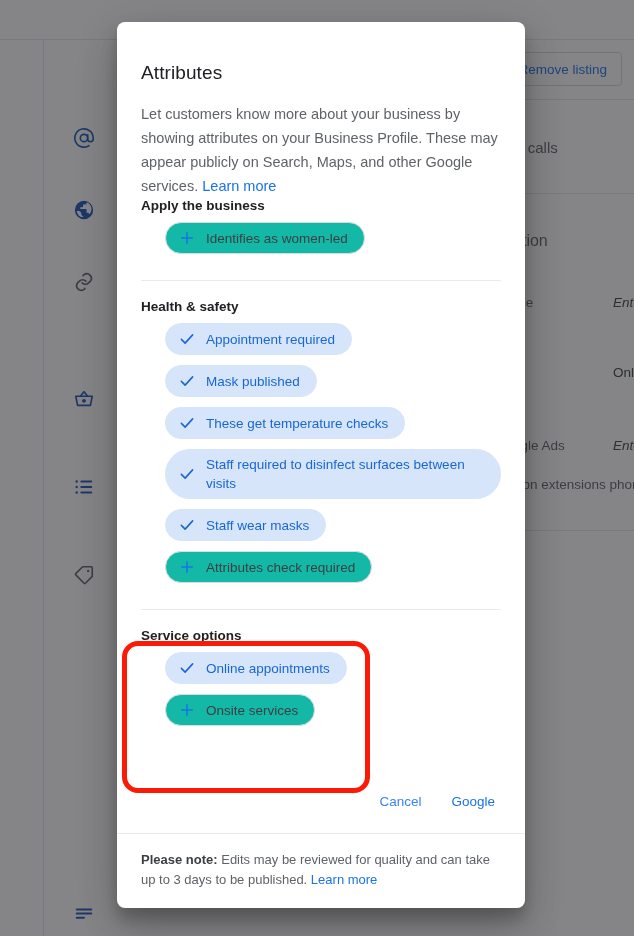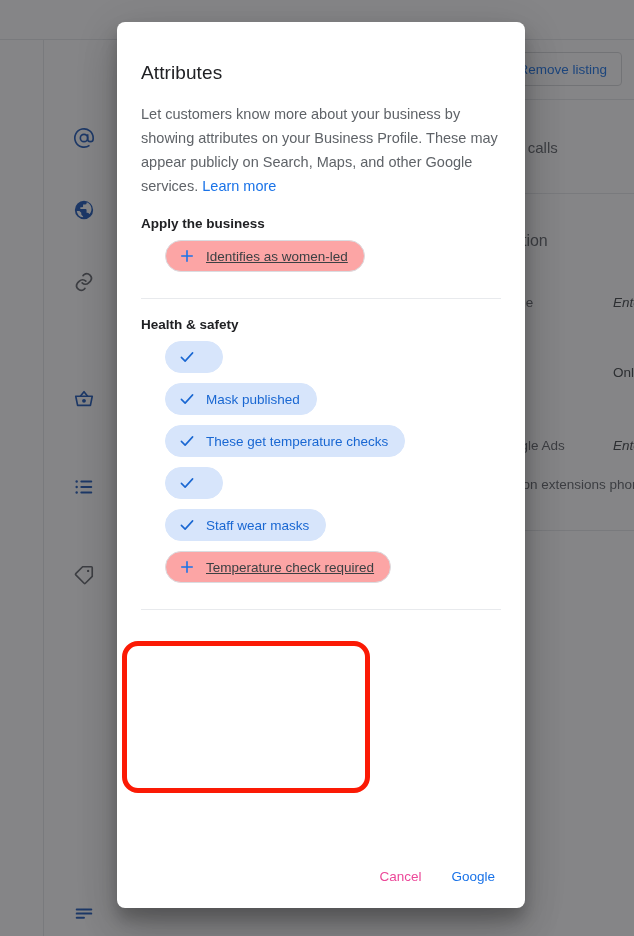--- a/index.html
+++ b/index.html
@@ -65,21 +65,20 @@
   }
 
   .dlg-title {
     font-size: 19px; color: #202124; font-weight: 400;
     letter-spacing: .1px;
     margin-bottom: 18px;
     margin-top: 16px;
   }
   .dlg-desc {
     font-size: 14.5px; line-height: 24px; color: #5f6368;
-    margin-bottom: 18px;
     max-width: 360px;
   }
   .link { color: #1a73e8; text-decoration: none; cursor: pointer; }
 
   .section { }
   .section-title {
     font-size: 13.5px; font-weight: bold; color: #202124;
     margin-bottom: 9px;
   }
   .chips { padding-left: 24px; }
@@ -90,24 +89,23 @@
     min-height: 32px;
     padding: 5px 16px 5px 12px;
     margin-bottom: 10px;
     font-size: 13.5px;
     cursor: pointer;
     max-width: 338px;
     vertical-align: top;
   }
   .chip-row { display: block; }
   .chip.off {
-    background: #fca5a5;
+    background: #14b8a6;
     border: 1px solid #dadce0;
     color: #3c4043;
-    text-decoration: underline;
   }
   .chip.on {
     background: #d7e5fb;
     border: 1px solid #d7e5fb;
     color: #1967d2;
   }
   .chip .ic { flex: 0 0 auto; width: 18px; height: 18px; margin-right: 10px; display:block; }
   .chip .ic svg { width: 18px; height: 18px; display:block; }
   .chip .txt { line-height: 19px; }
 
@@ -117,21 +115,21 @@
     flex: 0 0 auto;
     display: flex; justify-content: flex-end; align-items: center;
     gap: 10px;
     padding: 8px 20px 16px 24px;
   }
   .act-btn {
     font-size: 13.5px; padding: 8px 10px; border-radius: 4px;
     background: transparent; border: none; cursor: pointer;
     font-family: "Liberation Sans", sans-serif;
   }
-  .act-btn.secondary { color: #ec4899; }
+  .act-btn.secondary { color: #3b82f6; }
   .act-btn.primary { color: #1a73e8; }
 
   .modal-footer {
     flex: 0 0 auto;
     border-top: 1px solid #e8eaed;
     padding: 16px 24px 18px 24px;
   }
   .foot-note {
     font-size: 13px; line-height: 20px; color: #5f6368;
   }
@@ -263,20 +261,21 @@
           <div class="divider"></div>
           <div class="section">
             <div class="section-title">Health &amp; safety</div>
             <div class="chips">
               <div class="chip-row"><div class="chip on">
                   <span class="ic">
                     <svg viewBox="0 0 24 24" fill="none" stroke="#1967d2" stroke-width="2.1" stroke-linecap="round" stroke-linejoin="round">
                       <path d="M4.5 12.5l5 5 10-11"></path>
                     </svg>
                   </span>
+                  <span class="txt">Appointment required</span>
                 </div></div>
               <div class="chip-row"><div class="chip on">
                   <span class="ic">
                     <svg viewBox="0 0 24 24" fill="none" stroke="#1967d2" stroke-width="2.1" stroke-linecap="round" stroke-linejoin="round">
                       <path d="M4.5 12.5l5 5 10-11"></path>
                     </svg>
                   </span>
                   <span class="txt">Mask published</span>
                 </div></div>
               <div class="chip-row"><div class="chip on">
@@ -286,45 +285,72 @@
                     </svg>
                   </span>
                   <span class="txt">These get temperature checks</span>
                 </div></div>
               <div class="chip-row"><div class="chip on">
                   <span class="ic">
                     <svg viewBox="0 0 24 24" fill="none" stroke="#1967d2" stroke-width="2.1" stroke-linecap="round" stroke-linejoin="round">
                       <path d="M4.5 12.5l5 5 10-11"></path>
                     </svg>
                   </span>
+                  <span class="txt">Staff required to disinfect surfaces between visits</span>
                 </div></div>
               <div class="chip-row"><div class="chip on">
                   <span class="ic">
                     <svg viewBox="0 0 24 24" fill="none" stroke="#1967d2" stroke-width="2.1" stroke-linecap="round" stroke-linejoin="round">
                       <path d="M4.5 12.5l5 5 10-11"></path>
                     </svg>
                   </span>
                   <span class="txt">Staff wear masks</span>
                 </div></div>
               <div class="chip-row"><div class="chip off">
                   <span class="ic">
                     <svg viewBox="0 0 24 24" fill="none" stroke="#1a73e8" stroke-width="2.1" stroke-linecap="round">
                       <path d="M12 5v14M5 12h14"></path>
                     </svg>
                   </span>
-                  <span class="txt">Temperature check required</span>
+                  <span class="txt">Attributes check required</span>
                 </div></div>
             </div>
           </div>
           <div class="divider"></div>
+          <div class="section">
+            <div class="section-title">Service options</div>
+            <div class="chips">
+              <div class="chip-row"><div class="chip on">
+                  <span class="ic">
+                    <svg viewBox="0 0 24 24" fill="none" stroke="#1967d2" stroke-width="2.1" stroke-linecap="round" stroke-linejoin="round">
+                      <path d="M4.5 12.5l5 5 10-11"></path>
+                    </svg>
+                  </span>
+                  <span class="txt">Online appointments</span>
+                </div></div>
+              <div class="chip-row"><div class="chip off">
+                  <span class="ic">
+                    <svg viewBox="0 0 24 24" fill="none" stroke="#1a73e8" stroke-width="2.1" stroke-linecap="round">
+                      <path d="M12 5v14M5 12h14"></path>
+                    </svg>
+                  </span>
+                  <span class="txt">Onsite services</span>
+                </div></div>
+            </div>
+          </div>
         </div>
     </div>
 
     <div class="modal-actions">
       <button class="act-btn secondary">Cancel</button>
       <button class="act-btn primary">Google</button>
     </div>
 
+    <div class="modal-footer">
+      <div class="foot-note">
+        <b>Please note:</b><span> Edits may be reviewed for quality and can take up to 3 days to be published. </span><span class="link">Learn more</span>
+      </div>
+    </div>
   </div>
 
   <div class="highlight-box"></div>
 
 </div>
 
 </body></html>

